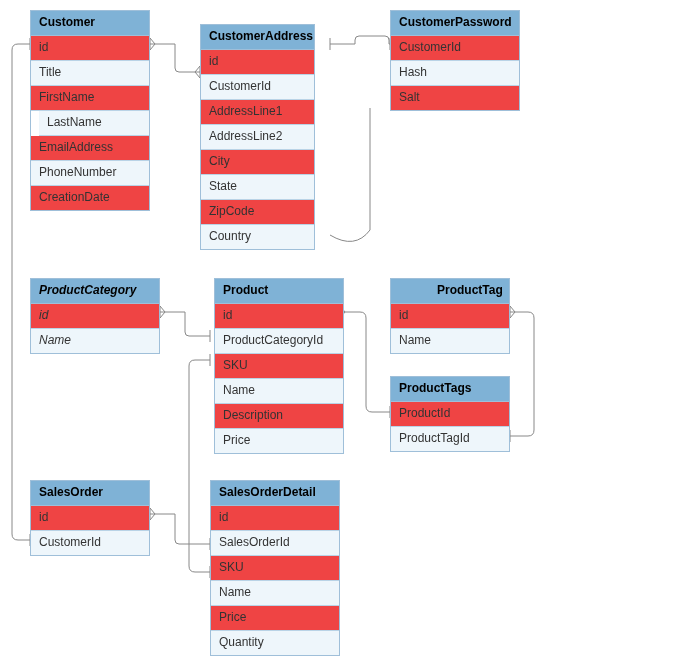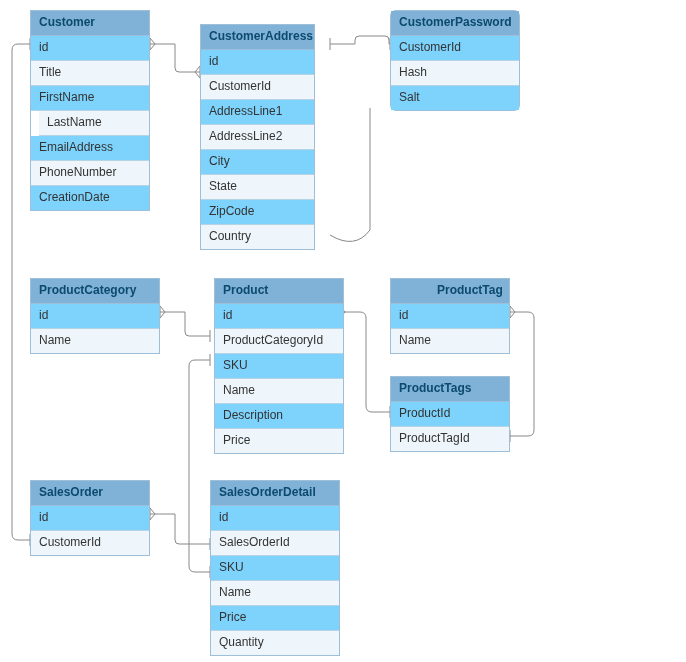--- a/index.html
+++ b/index.html
@@ -20,28 +20,28 @@
     pointer-events: none;
   }
   .entity {
     position: absolute;
     border: 1px solid #9fbfd9;
     background: #ffffff;
     box-sizing: border-box;
   }
   .entity .header {
     background: #7fb2d6;
-    color: #0c4a6e;
+    color: #000000;
     font-weight: 600;
     padding: 4px 8px;
     border-bottom: 1px solid #9fbfd9;
     white-space: nowrap;
   }
   .entity .row {
-    background: #7dd3fc;
+    background: #ef4444;
     padding: 4px 8px;
     border-bottom: 1px solid #b9d3e6;
     white-space: nowrap;
   }
   .entity .row:nth-child(odd) {
     background: #eef6fb;
   }
   .entity .row:last-child {
     border-bottom: none;
   }
@@ -102,27 +102,27 @@
     <div class="header" style="height: 16px;">CustomerAddress</div>
     <div class="row" style="height: 16px;">id</div>
     <div class="row" style="height: 16px;">CustomerId</div>
     <div class="row" style="height: 16px;">AddressLine1</div>
     <div class="row" style="height: 16px;">AddressLine2</div>
     <div class="row" style="height: 16px;">City</div>
     <div class="row" style="height: 16px;">State</div>
     <div class="row" style="height: 16px;">ZipCode</div>
     <div class="row" style="height: 16px;">Country</div>
   </div>
-<div class="entity" style="left: 390px; top: 10px; width: 130px; border-radius: 6px;">
+<div class="entity" style="left: 390px; top: 10px; width: 130px;">
     <div class="header" style="height: 16px;">CustomerPassword</div>
     <div class="row" style="height: 16px;">CustomerId</div>
     <div class="row" style="height: 16px;">Hash</div>
     <div class="row" style="height: 16px;">Salt</div>
   </div>
-<div class="entity" style="left: 30px; top: 278px; width: 130px;">
+<div class="entity" style="left: 30px; top: 278px; width: 130px; font-style: italic;">
     <div class="header" style="height: 16px;">ProductCategory</div>
     <div class="row" style="height: 16px;">id</div>
     <div class="row" style="height: 16px;">Name</div>
   </div>
 <div class="entity" style="left: 214px; top: 278px; width: 130px;">
     <div class="header" style="height: 16px;">Product</div>
     <div class="row" style="height: 16px;">id</div>
     <div class="row" style="height: 16px;">ProductCategoryId</div>
     <div class="row" style="height: 16px;">SKU</div>
     <div class="row" style="height: 16px;">Name</div>

